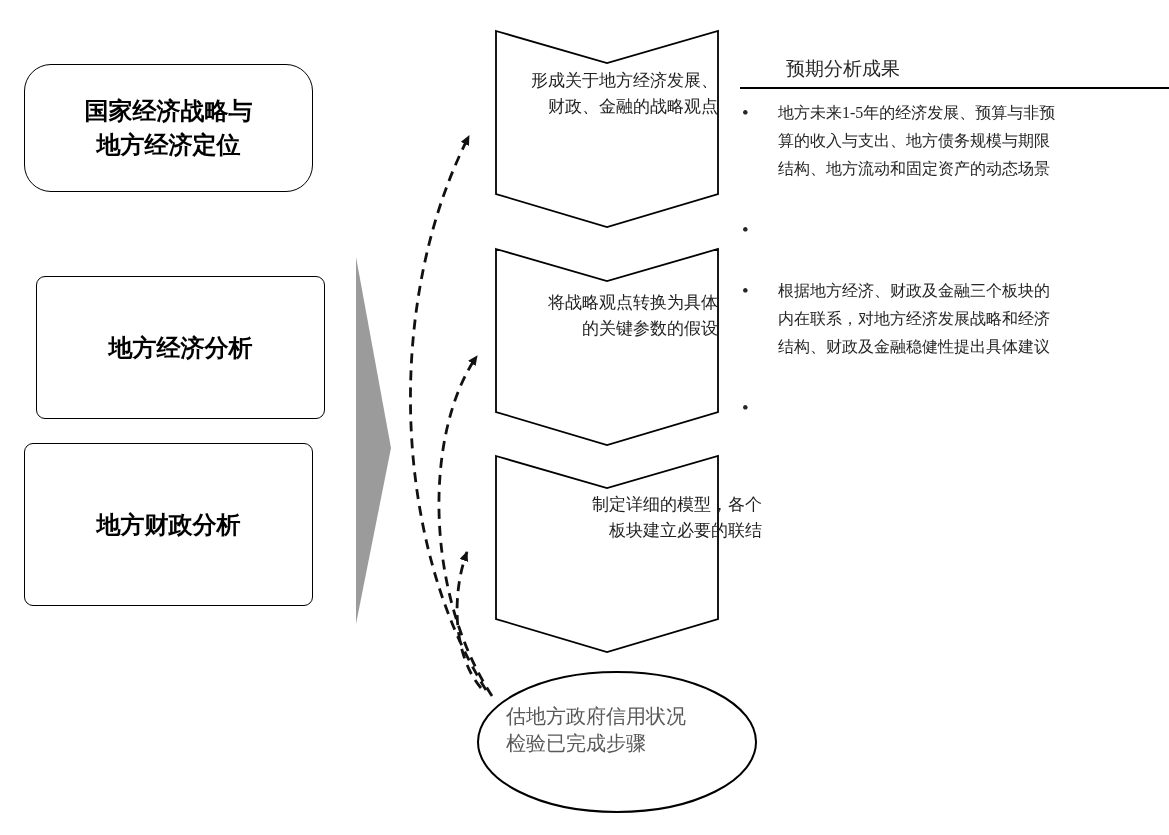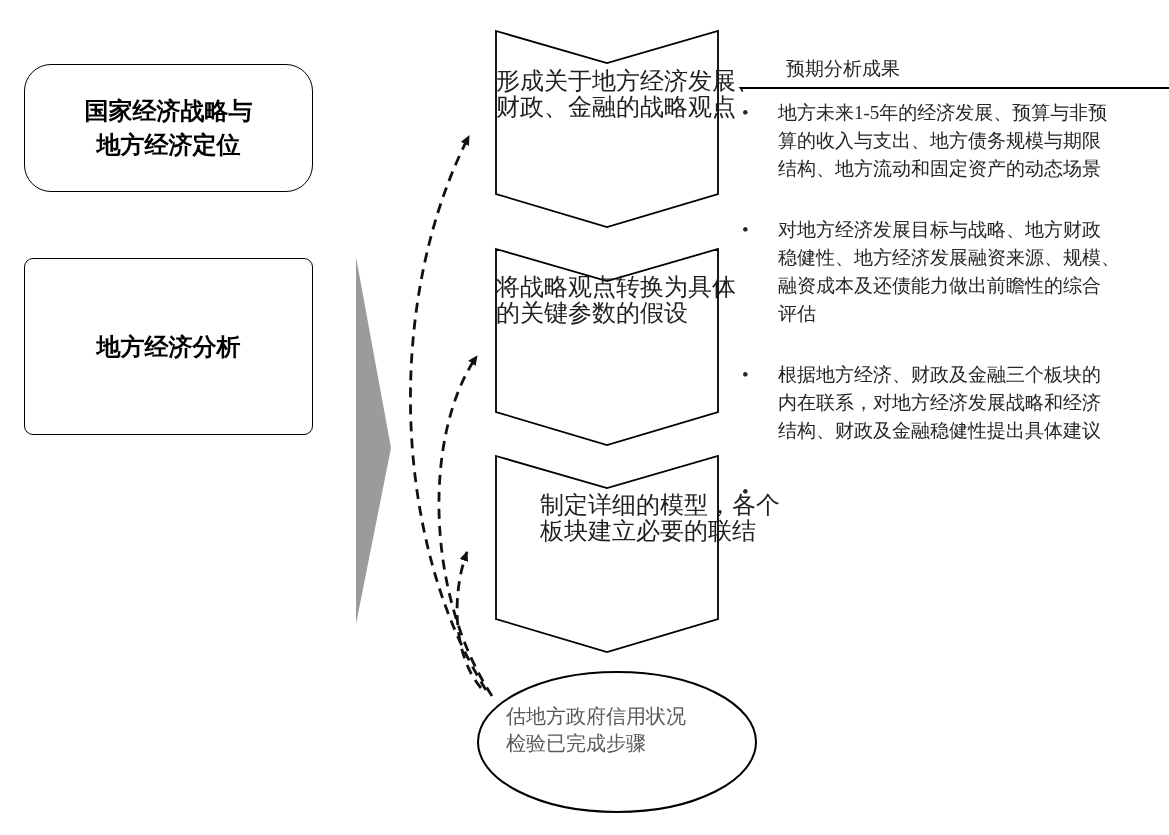--- a/index.html
+++ b/index.html
@@ -13,50 +13,50 @@
   .lbox {
     position:absolute; left:24px; width:289px; box-sizing:border-box;
     border:1.5px solid #000; border-radius:9px; background:#fff;
     display:flex; align-items:center; justify-content:center;
   }
   .lbox-label {
     font-weight:bold; font-size:24px; line-height:34px; color:#000;
     text-align:center; white-space:pre;
   }
   .lbox1 { top:64px;  height:128px;border-radius:27px; }
-  .lbox2 { top:258px; height:177px; }
+  .lbox2 { top:276px; height:143px;margin-left:12px; }
   .lbox3 { top:443px; height:163px; }
   .lbox4 { top:644px; height:164px; }
 
   
   .step-label {
-    position:absolute; left:496px; width:222px; text-align:left;
-    font-size:24px; line-height:26px; color:#1f1f1f; white-space:pre;
+    position:absolute; left:496px; width:222px; text-align:right;
+    font-size:17px; line-height:26px; color:#1f1f1f; white-space:pre;
   }
   .step1 { top:68px; }
-  .step2 { top:274px; }
+  .step2 { top:290px; }
   .step3 { top:492px;margin-left:44px; }
 
   
   .review-label {
     position:absolute; left:506px; top:703px; width:230px;
     font-size:20px; line-height:27px; color:#595959; white-space:pre;
   }
 
   
   .results-title {
     position:absolute; left:742px; top:56px; font-size:19px; color:#262626;margin-left:44px;
   }
   .results-divider {
     position:absolute; left:740px; top:87px; width:429px; height:2px; background:#000;
   }
   .results-list { position:absolute; left:742px; top:99px; width:426px; }
   .bullet { display:flex; margin-bottom:33px; color:#262626; }
   .bullet-dot { width:36px; font-size:19px; line-height:28px; flex:none; }
-  .bullet-text { font-size:19px; line-height:28px; white-space:pre; }
+  .bullet-text { font-size:16px; line-height:28px; white-space:pre; }
 </style>
 </head>
 <body>
 
 <div class="canvas">
 
   <svg class="svg-layer" viewBox="0 0 1169 835">
     <defs>
       <marker id="ah" markerUnits="userSpaceOnUse" markerWidth="14" markerHeight="12" refX="9" refY="4.5" orient="auto">
         <path d="M0,0 L10,4.5 L0,9 Z" fill="#111111"></path>
@@ -76,20 +76,23 @@
     <path d="M 481 688 C 452 654, 452 592, 467 552" fill="none" stroke="#111111" stroke-width="2.8" stroke-dasharray="10 7" marker-end="url(#ah)"></path>
   </svg>
 
   <div class="lbox lbox1">
     <span class="lbox-label">国家经济战略与
 地方经济定位</span>
   </div>
   <div class="lbox lbox2">
     <span class="lbox-label">地方经济分析</span>
   </div>
+  <div class="lbox lbox3">
+    <span class="lbox-label">地方财政分析</span>
+  </div>
 
   <div class="step-label step1">形成关于地方经济发展、
 财政、金融的战略观点</div>
   <div class="step-label step2">将战略观点转换为具体
 的关键参数的假设</div>
   <div class="step-label step3">制定详细的模型，各个
 板块建立必要的联结</div>
 
   <div class="review-label">估地方政府信用状况
 检验已完成步骤</div>
@@ -99,24 +102,20 @@
 
   <div class="results-list">
     <div class="bullet">
       <span class="bullet-dot">•</span>
       <span class="bullet-text">地方未来1-5年的经济发展、预算与非预
 算的收入与支出、地方债务规模与期限
 结构、地方流动和固定资产的动态场景</span>
     </div>
     <div class="bullet">
       <span class="bullet-dot">•</span>
-      <span class="bullet-text">对地方经济发展目标与战略、地方财政
-稳健性、地方经济发展融资来源、规模、
-融资成本及还债能力做出前瞻性的综合
-评估</span>
     </div>
     <div class="bullet">
       <span class="bullet-dot">•</span>
       <span class="bullet-text">根据地方经济、财政及金融三个板块的
 内在联系，对地方经济发展战略和经济
 结构、财政及金融稳健性提出具体建议</span>
     </div>
     <div class="bullet">
       <span class="bullet-dot">•</span>
     </div>

